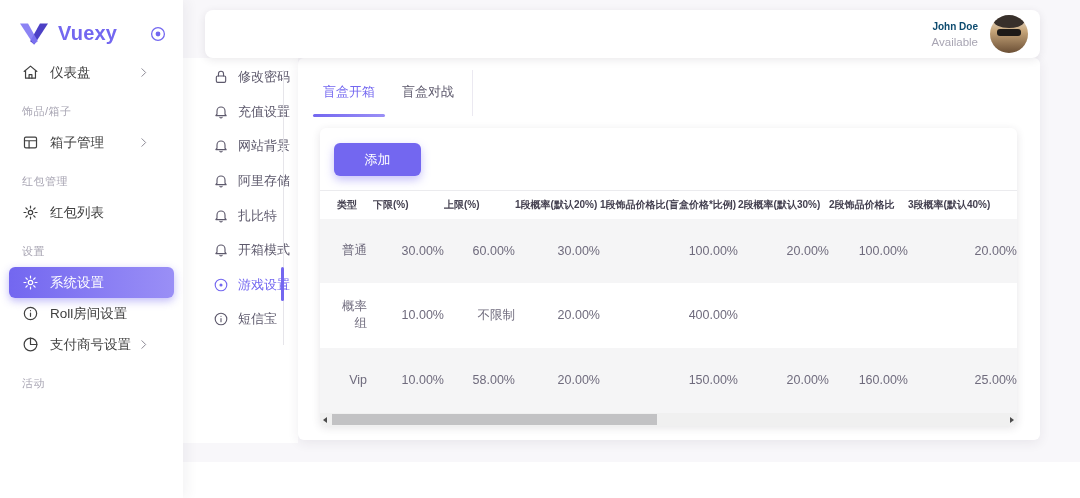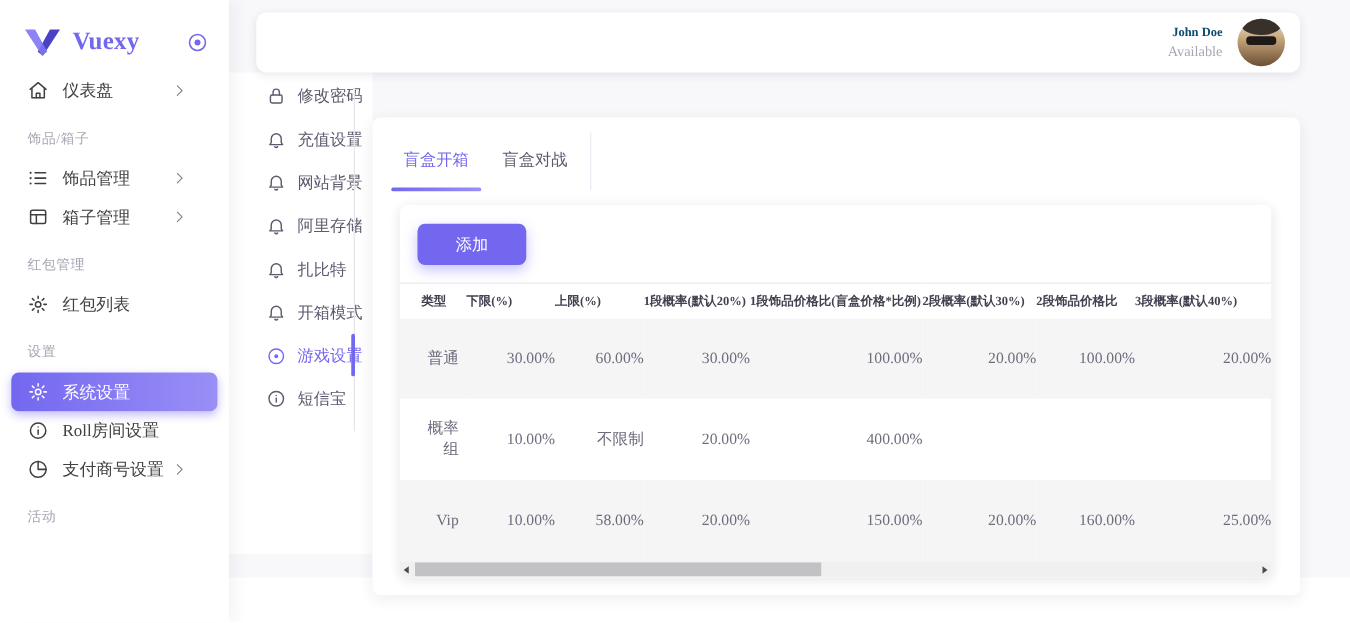--- a/index.html
+++ b/index.html
@@ -1,18 +1,18 @@
 <!DOCTYPE html>
 <html><head>
 <meta charset="utf-8">
 <style>
   * { margin:0; padding:0; box-sizing:border-box; }
   html,body { background:#fff; }
   .page{ position:relative; width:1080px; height:498px; overflow:hidden;
-         background:#fff; font-family:Liberation Serif, serif; }
+         background:#fff; font-family:Liberation Sans, sans-serif; }
 
   
   .content-bg{ position:absolute; left:183px; top:0; width:897px; height:462px; background:#f8f7fa; }
 
   
   .sidebar{ position:absolute; left:0; top:0; width:183px; height:498px; background:#fff;
             box-shadow:4px 0 12px rgba(47,43,61,.06); z-index:6; }
   .brand{ display:flex; align-items:center; padding:15px 16px 0 20px; height:52px; }
   .brand-logo{ width:28px; height:24px; flex:0 0 auto; }
   .brand-name{ font-size:20px; font-weight:bold; color:#7367f0; margin-left:10px; flex:1; letter-spacing:.2px;}
@@ -47,21 +47,21 @@
   .menu-item{ display:flex; align-items:center; height:34.6px; padding-left:30px; color:#5d596c;
               font-size:13px; cursor:pointer; }
   .menu-item svg{ width:16px; height:16px; margin-right:9px; flex:0 0 auto; color:#5d596c; }
   .menu-item.active{ color:#7367f0; }
   .menu-item.active svg{ color:#7367f0; }
   .menu-divider{ position:absolute; left:100px; top:12px; width:1px; height:275px; background:#e6e5ea; }
   .menu-active-bar{ position:absolute; left:98px; top:209px; width:3px; height:34px; background:#7367f0; border-radius:2px; }
 
   
   .main-card{ position:absolute; left:298px; top:58px; width:742px; height:382px; background:#fff;
-              border-radius:6px; box-shadow:0 3px 12px rgba(47,43,61,.08); z-index:3;margin-top:36px; }
+              border-radius:6px; box-shadow:0 3px 12px rgba(47,43,61,.08); z-index:3; }
   .tabs{ display:flex; align-items:center; padding:16px 0 0 15px; height:52px; position:relative; }
   .tab{ position:relative; padding:8px 10px; font-size:13px; color:#5d596c; cursor:pointer; white-space:nowrap; }
   .tab.active{ color:#7367f0; }
   .tab.active::after{ content:""; position:absolute; left:0; right:0; bottom:-8px; height:3px;
                       border-radius:2px; background:linear-gradient(90deg,#7367f0,#9a8ff6); }
   .tab + .tab{ margin-left:7px; }
   .tab-divider{ width:1px; height:46px; background:#ebe9f1; margin-left:8px; align-self:flex-start; margin-top:-4px; }
 
   
   .table-card{ position:absolute; left:22px; top:70px; width:697px; height:298px; background:#fff;
@@ -116,30 +116,20 @@
             <path d="M3 10.5 12 3l9 7.5"></path>
             <path d="M5 9.5V20h14V9.5"></path>
             <path d="M10 20v-5h4v5"></path>
           </svg>
         <span>仪表盘</span>
         <svg class="chev ic" viewBox="0 0 24 24">
             <polyline points="9 5 16 12 9 19"></polyline>
           </svg>
       </div>
       <div class="nav-section">饰品/箱子</div>
-      <div class="nav-item">
-        <svg class="ic" viewBox="0 0 24 24">
-            <path d="M8.5 6h12M8.5 12h12M8.5 18h12"></path>
-            <path d="M3.5 6h.01M3.5 12h.01M3.5 18h.01" stroke-width="2.4"></path>
-          </svg>
-        <span>饰品管理</span>
-        <svg class="chev ic" viewBox="0 0 24 24">
-            <polyline points="9 5 16 12 9 19"></polyline>
-          </svg>
-      </div>
       <div class="nav-item">
         <svg class="ic" viewBox="0 0 24 24">
             <rect x="3.5" y="4.5" width="17" height="15" rx="2"></rect>
             <path d="M3.5 9.5h17M10 9.5v10"></path>
           </svg>
         <span>箱子管理</span>
         <svg class="chev ic" viewBox="0 0 24 24">
             <polyline points="9 5 16 12 9 19"></polyline>
           </svg>
       </div>

